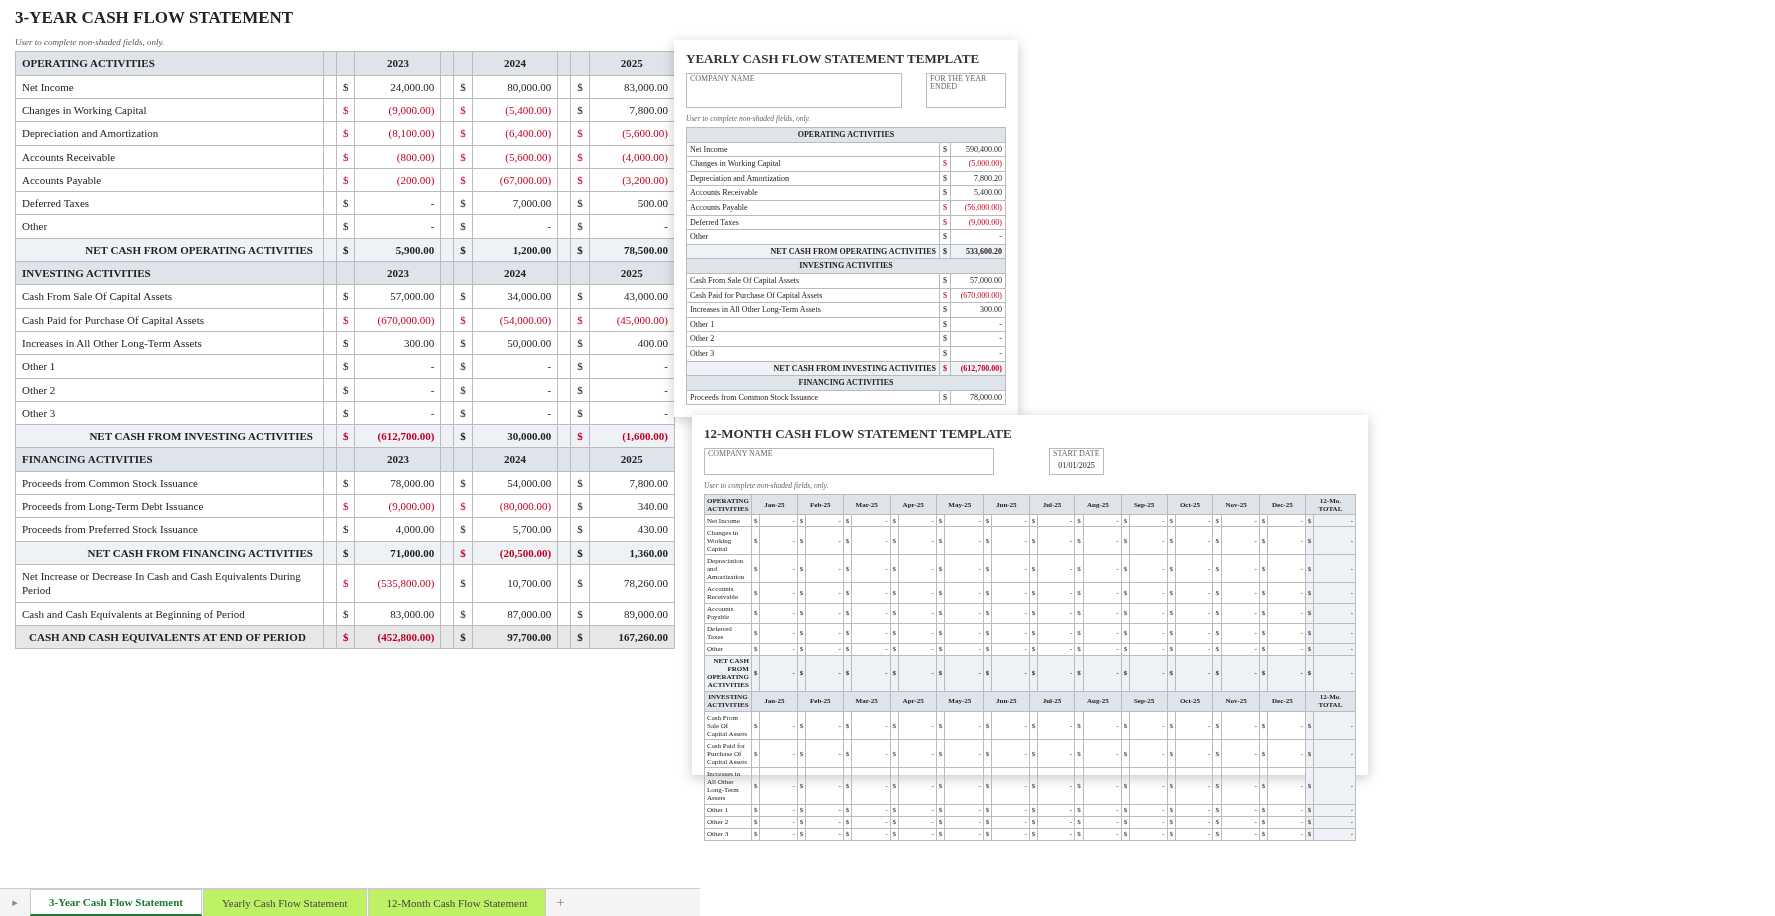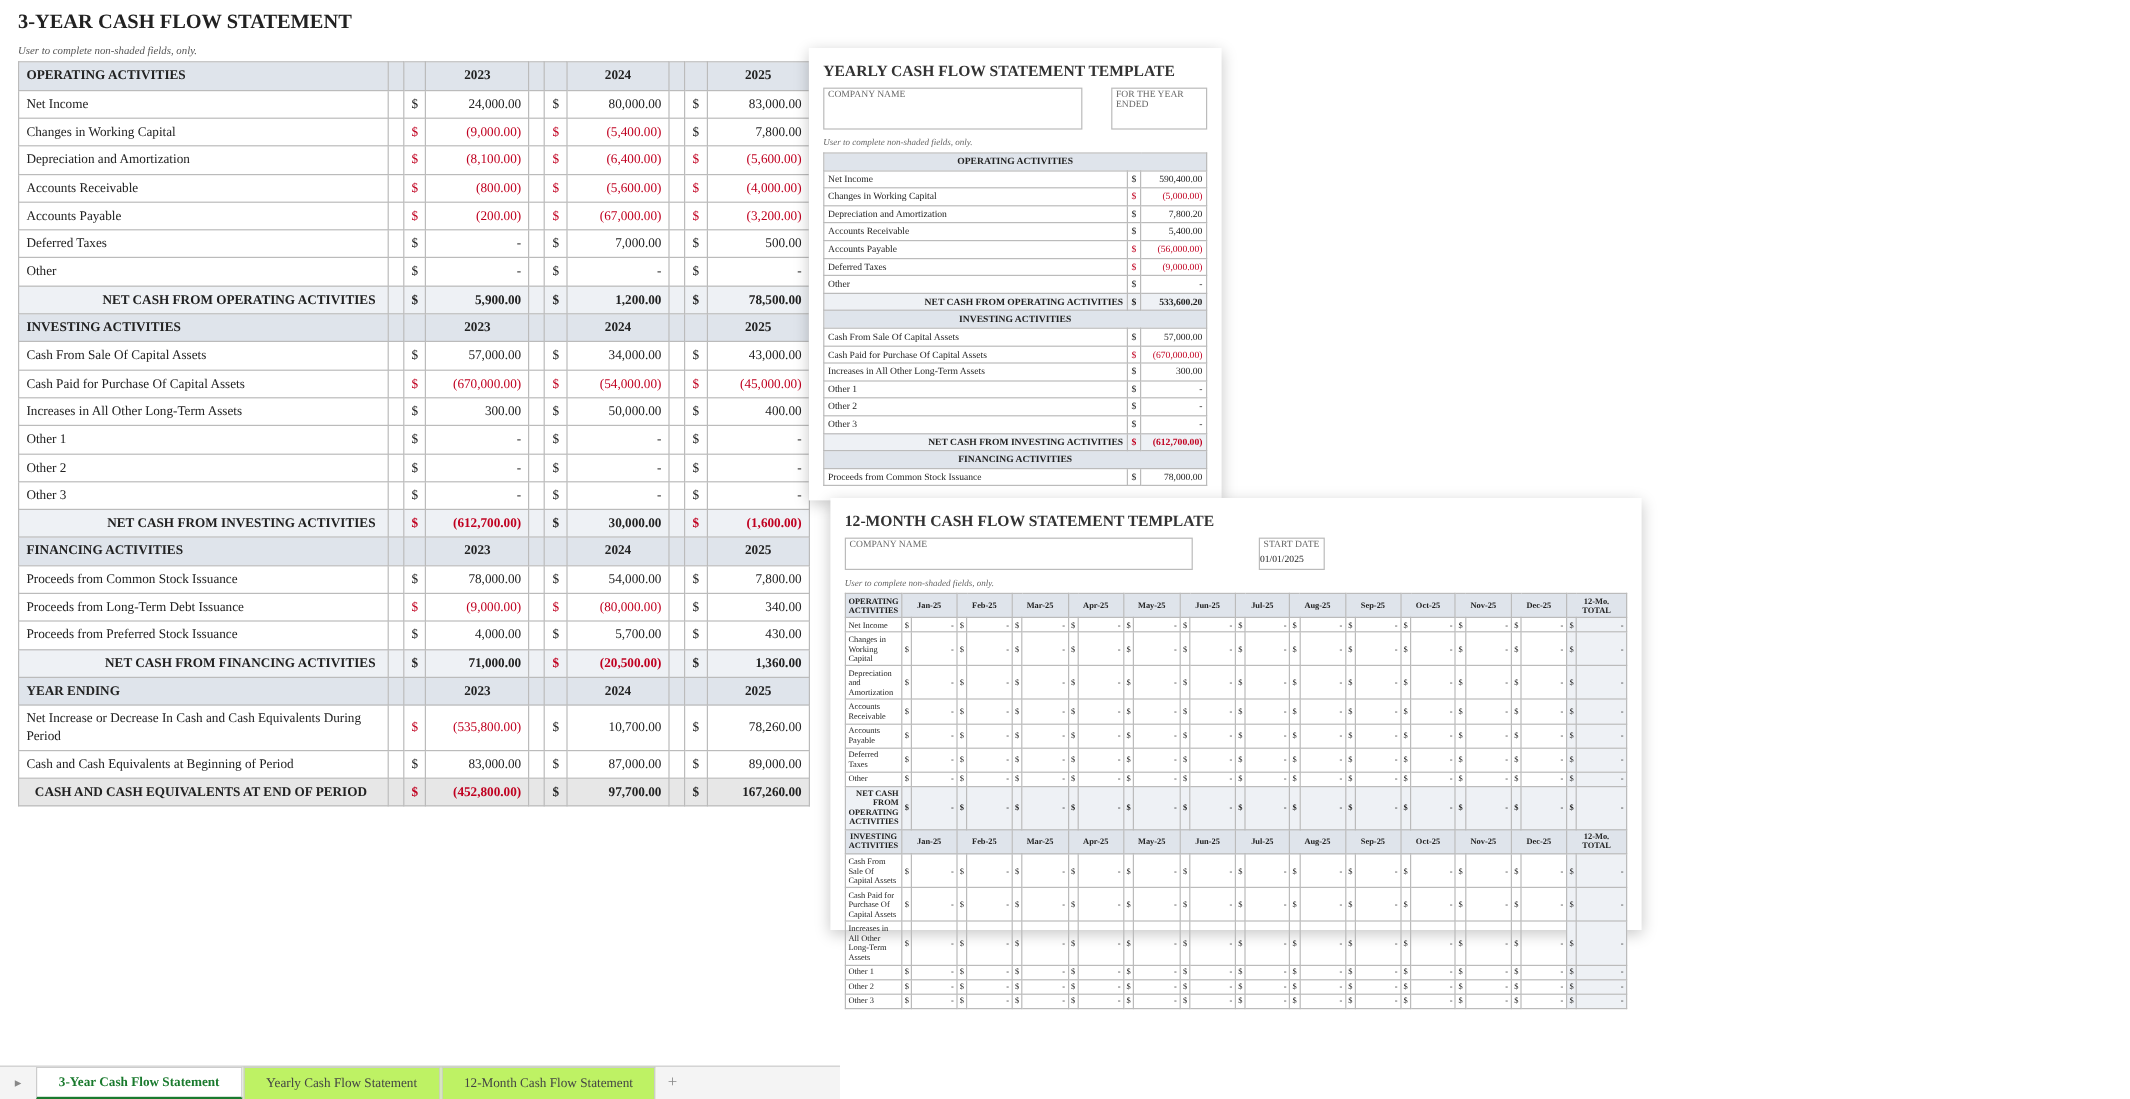--- a/index.html
+++ b/index.html
@@ -317,32 +317,20 @@
             <td class="d c"></td>
             <td class="d ">$</td>
             <td class="v ">71,000.00</td>
             <td class="d c"></td>
             <td class="d neg">$</td>
             <td class="v neg">(20,500.00)</td>
             <td class="d c"></td>
             <td class="d ">$</td>
             <td class="v ">1,360.00</td>
           </tr>
-          <tr class="h">
-            <td class="lbl">YEAR ENDING</td>
-            <td class="d c"></td>
-            <td class="d"></td>
-            <td class="v">2023</td>
-            <td class="d c"></td>
-            <td class="d"></td>
-            <td class="v">2024</td>
-            <td class="d c"></td>
-            <td class="d"></td>
-            <td class="v">2025</td>
-          </tr>
           <tr>
             <td class="lbl">Net Increase or Decrease In Cash and Cash Equivalents During Period</td>
             <td class="d c"></td>
             <td class="d neg">$</td>
             <td class="v neg">(535,800.00)</td>
             <td class="d c"></td>
             <td class="d ">$</td>
             <td class="v ">10,700.00</td>
             <td class="d c"></td>
             <td class="d ">$</td>
@@ -487,21 +475,21 @@
  <div class="card card2">
   <h2>12-MONTH CASH FLOW STATEMENT TEMPLATE</h2>
   <div class="meta" style="max-width:400px">
    <div class="mbox" style="flex:0 0 290px">
           <div class="mlab">COMPANY NAME</div>
           <div class="minp"></div>
         </div>
    <div style="flex:1"></div>
    <div class="mbox" style="flex:0 0 55px">
           <div class="mlab">START DATE</div>
-          <div class="minp" style="font:8px/16px 'Segoe UI';text-align:left">01/01/2025</div>
+          <div class="minp" style="font:8px/16px 'Segoe UI';text-align:center">01/01/2025</div>
         </div>
   </div>
   <div class="inst2">User to complete non-shaded fields, only.</div>
   <table class="mini">
         <tbody>
           <tr class="h hh">
             <td class="l">OPERATING ACTIVITIES</td>
             <td class="m" colspan="2">Jan-25</td>
             <td class="m" colspan="2">Feb-25</td>
             <td class="m" colspan="2">Mar-25</td>

